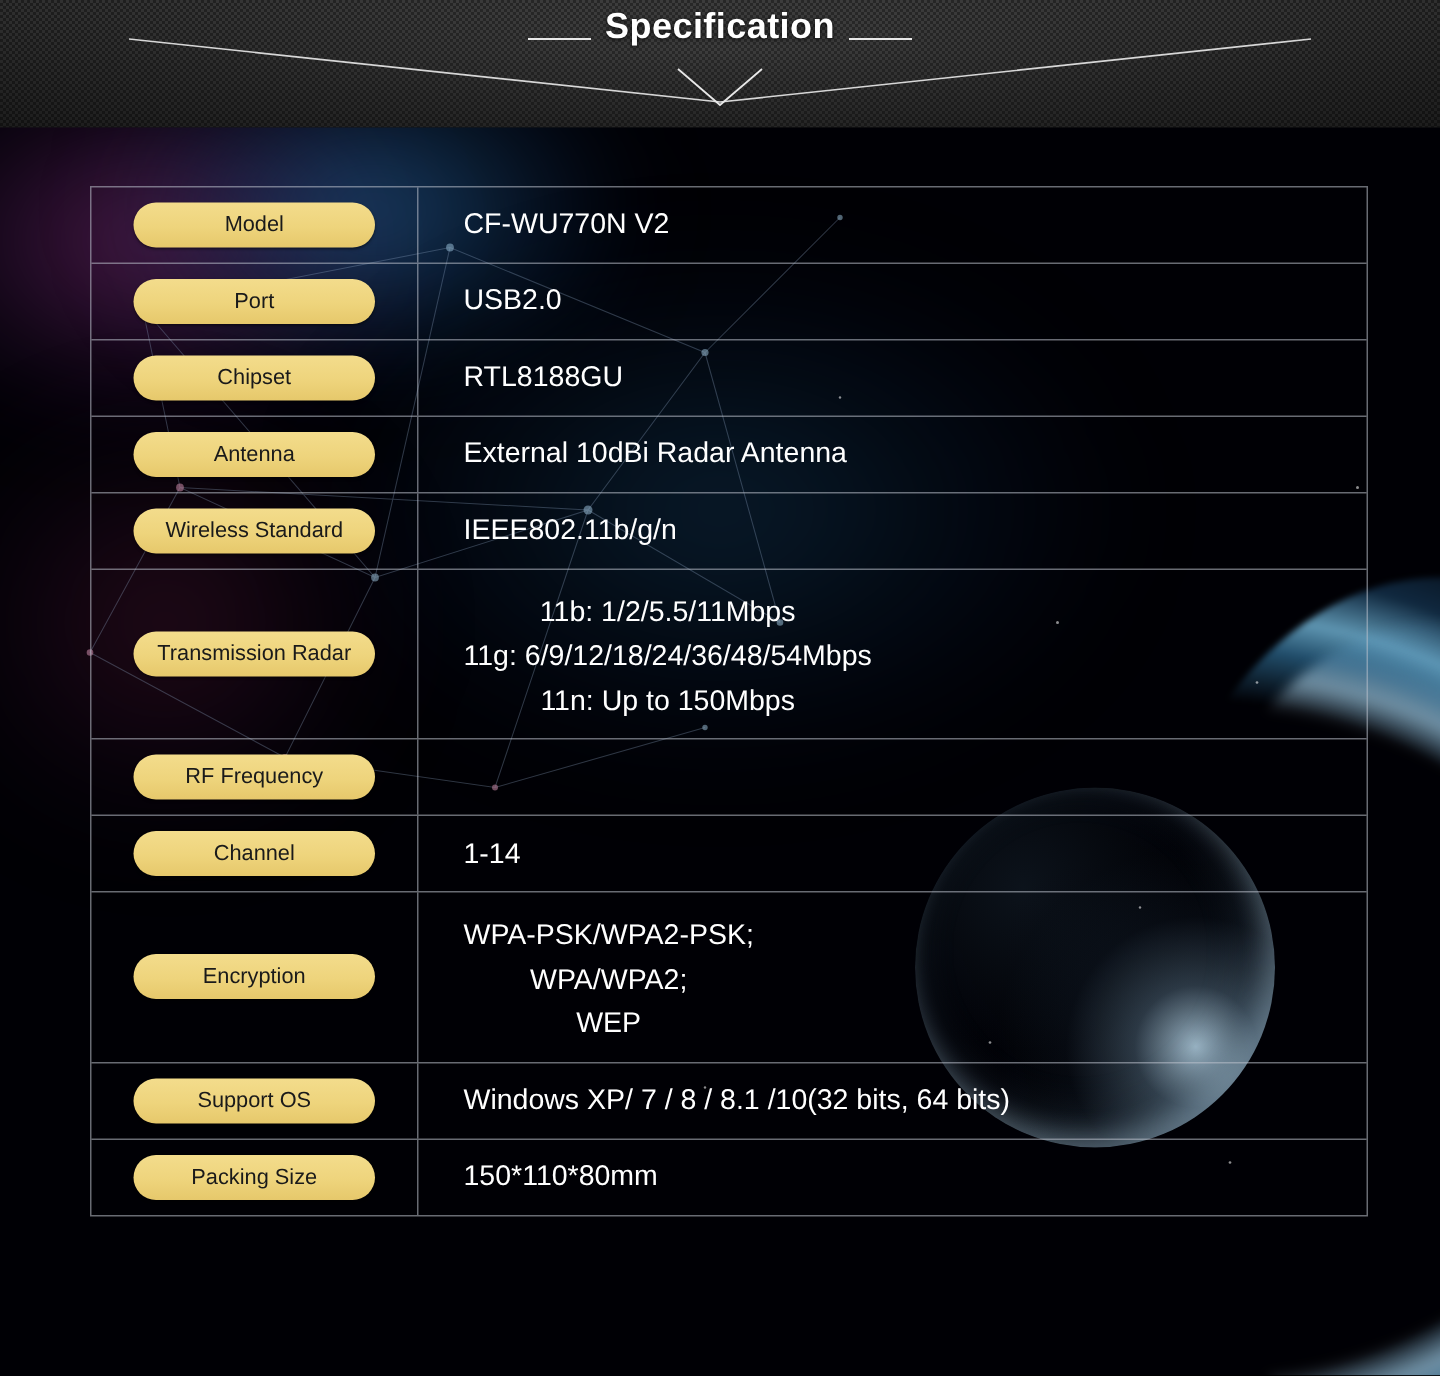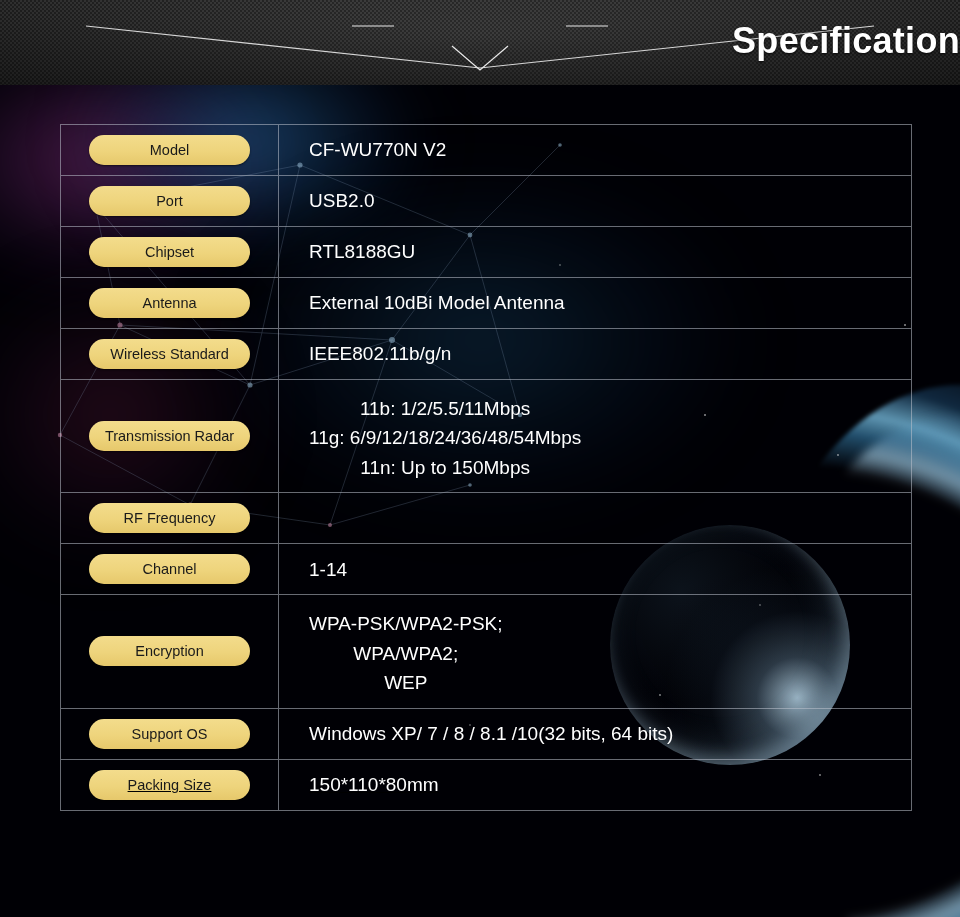--- a/index.html
+++ b/index.html
@@ -36,26 +36,26 @@
   }
   .header-vignette {
     position: absolute;
     inset: 0;
     background: radial-gradient(ellipse 70% 120% at 50% 40%, rgba(255,255,255,.06) 0%, rgba(0,0,0,.30) 100%);
     pointer-events: none;
   }
 
   .header-title {
     position: absolute;
-    top: 20px;
+    top: 4px;
     left: 0;
     width: 960px;
-    text-align: right;
+    text-align: center;
     color: #ffffff;
-    font-size: 36px;
+    font-size: 24px;
     font-weight: bold;
     letter-spacing: .3px;
     text-shadow: 0 1px 3px rgba(0,0,0,.8);
     z-index: 4;
   }
 
   
   .header-deco {
     position: absolute;
     left: 0;
@@ -163,21 +163,21 @@
   .spec-table {
     position: absolute;
     left: 60px;
     top: 124px;
     width: 852px;
     border: 1px solid rgba(190,195,205,.55);
     border-collapse: collapse;
     z-index: 6;
   }
   .spec-row { display: flex; border-bottom: 1px solid rgba(190,195,205,.55); }
-  .spec-row:last-child { border-bottom: none; text-decoration: underline; }
+  .spec-row:last-child { border-bottom: none; }
 
   .label-cell {
     width: 218px;
     flex: 0 0 218px;
     border-right: 1px solid rgba(190,195,205,.55);
     display: flex;
     align-items: center;
     justify-content: center;
     padding: 10px 0;
   }
@@ -299,21 +299,21 @@
       <div class="spec-row">
         <div class="label-cell">
           <div class="pill">Chipset</div>
         </div>
         <div class="value-cell">RTL8188GU</div>
       </div>
       <div class="spec-row">
         <div class="label-cell">
           <div class="pill">Antenna</div>
         </div>
-        <div class="value-cell">External 10dBi Model Antenna</div>
+        <div class="value-cell">External 10dBi Radar Antenna</div>
       </div>
       <div class="spec-row">
         <div class="label-cell">
           <div class="pill">Wireless Standard</div>
         </div>
         <div class="value-cell">IEEE802.11b/g/n</div>
       </div>
       <div class="spec-row">
         <div class="label-cell">
           <div class="pill">Transmission Radar</div>

